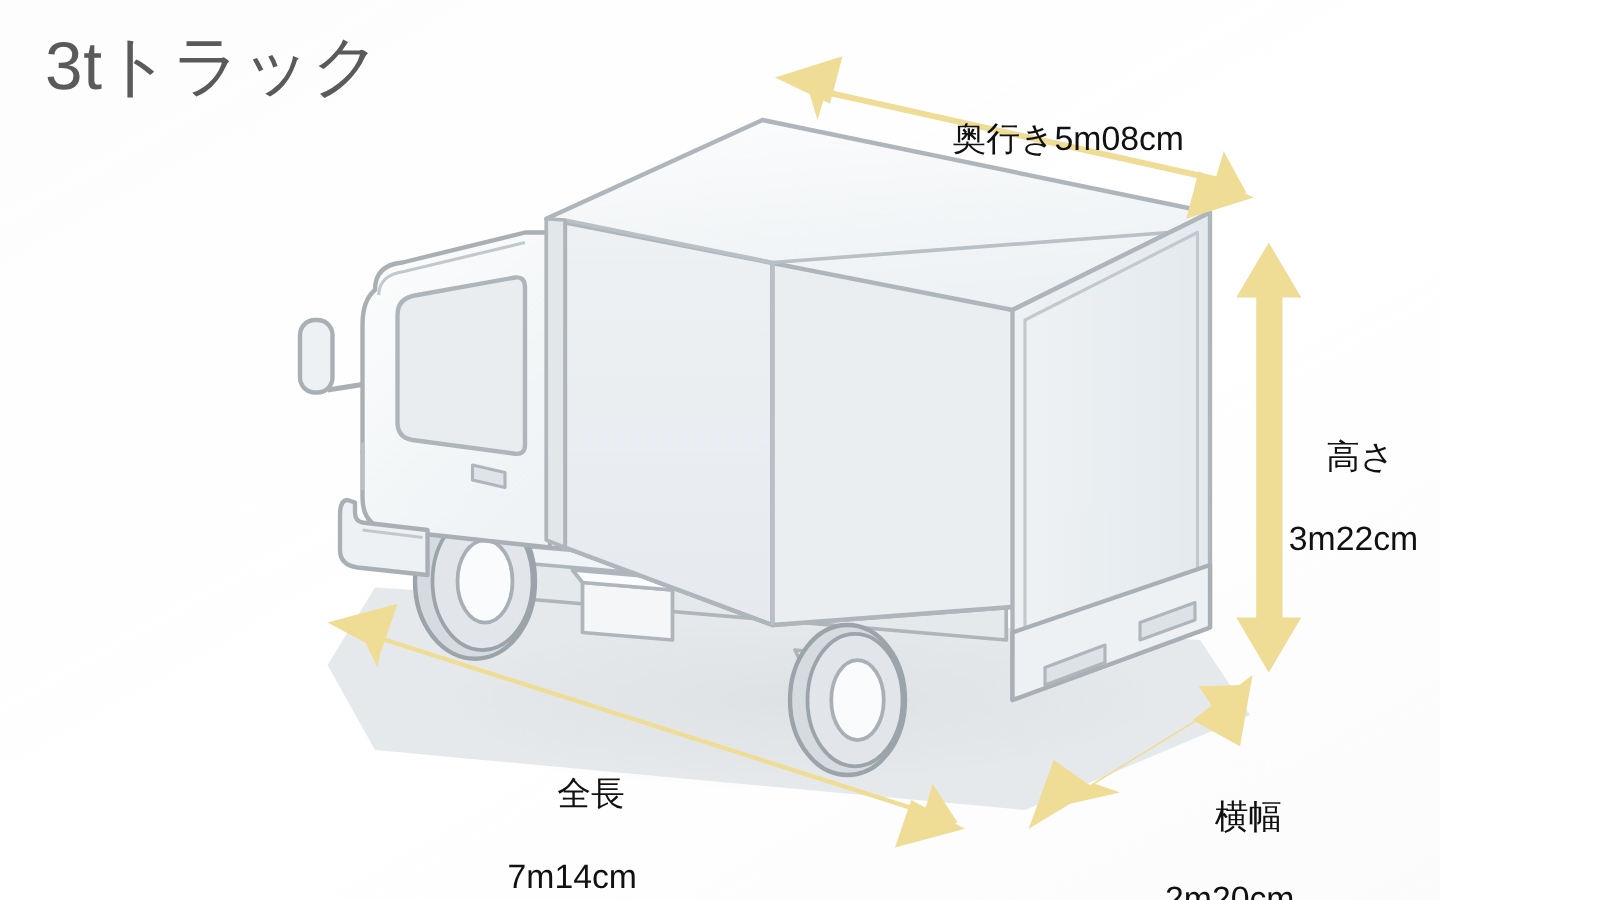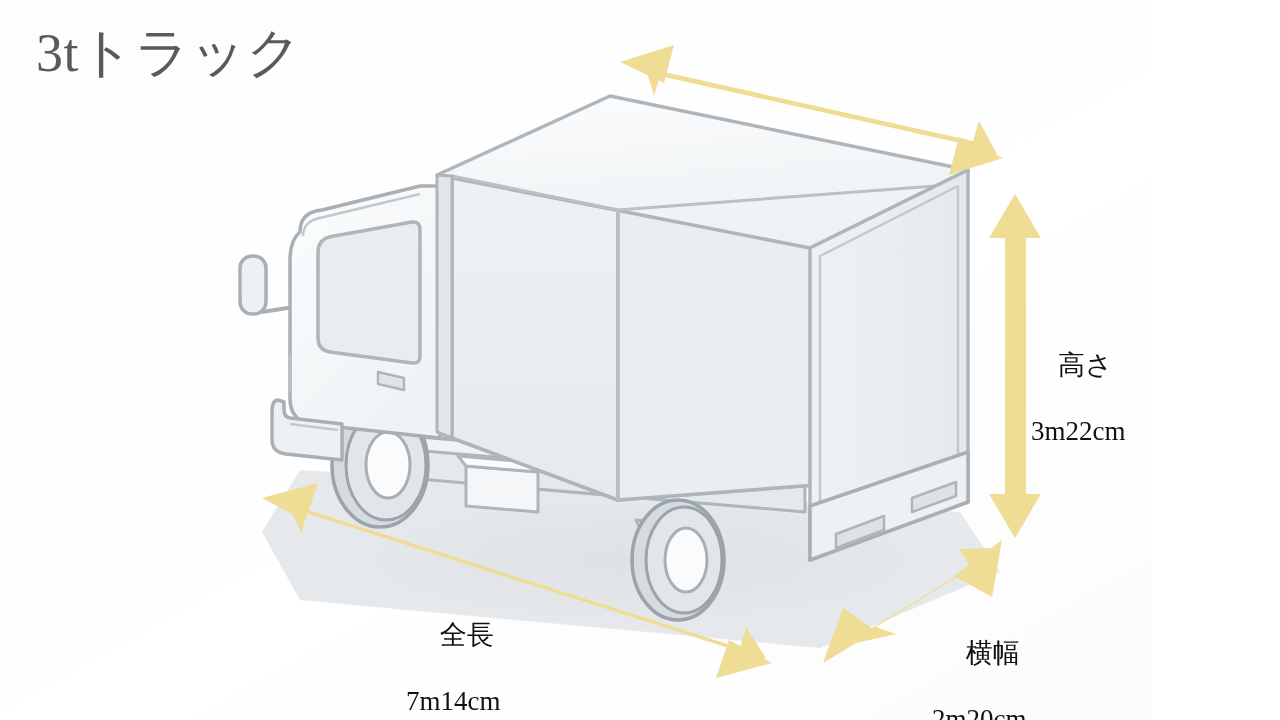--- a/index.html
+++ b/index.html
@@ -7,21 +7,21 @@
     margin: 0;
     padding: 0;
     background: #ffffff;
   }
   #stage {
     position: relative;
     width: 1152px;
     height: 720px;
     background: #c4b5fd;
     overflow: hidden;
-    font-family: Liberation Serif, serif;
+    font-family: Liberation Sans, sans-serif;
   }
   #scene {
     position: absolute;
     inset: 0;
     width: 1280px;
     height: 720px;
     display: block;
   }
   .title {
     position: absolute;
@@ -192,20 +192,23 @@
     <g fill="#efdc95">
       <path d="M 856 643 L 852 621 L 872 628 L 971 567 L 959 549 L 995 548
                L 986 583 L 975 566 L 876 627 L 896 634 Z"></path>
       <path d="M 823 663 L 843 608 L 876 631 Z"></path>
       <path d="M 1002 540 L 992 597 L 954 576 Z"></path>
     </g>
   </svg>
 
   <div class="title">3tトラック</div>
 
+  <div class="dim-label dim-depth">
+    <span class="l1">奥行き5m08cm</span>
+  </div>
 
   <div class="dim-label dim-height">
     <span class="l1">高さ</span>
     <span class="l2">3m22cm</span>
   </div>
 
   <div class="dim-label dim-length">
     <span class="l1">全長</span>
     <span class="l2">7m14cm</span>
   </div>

